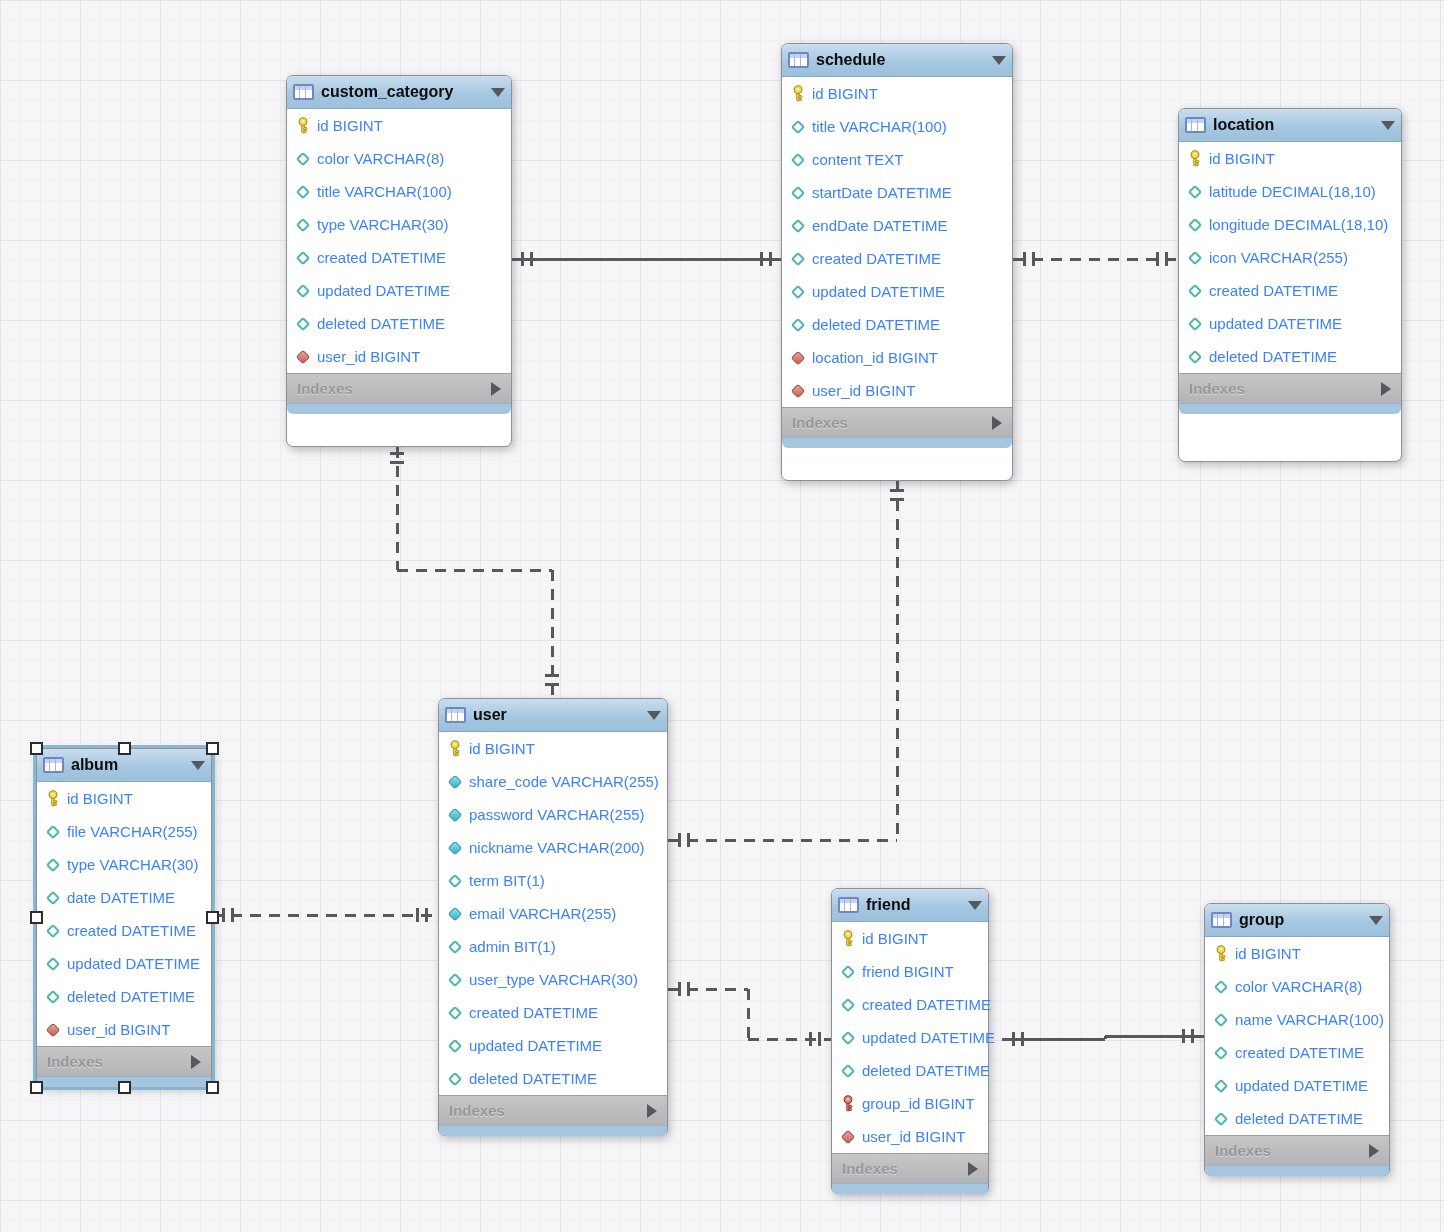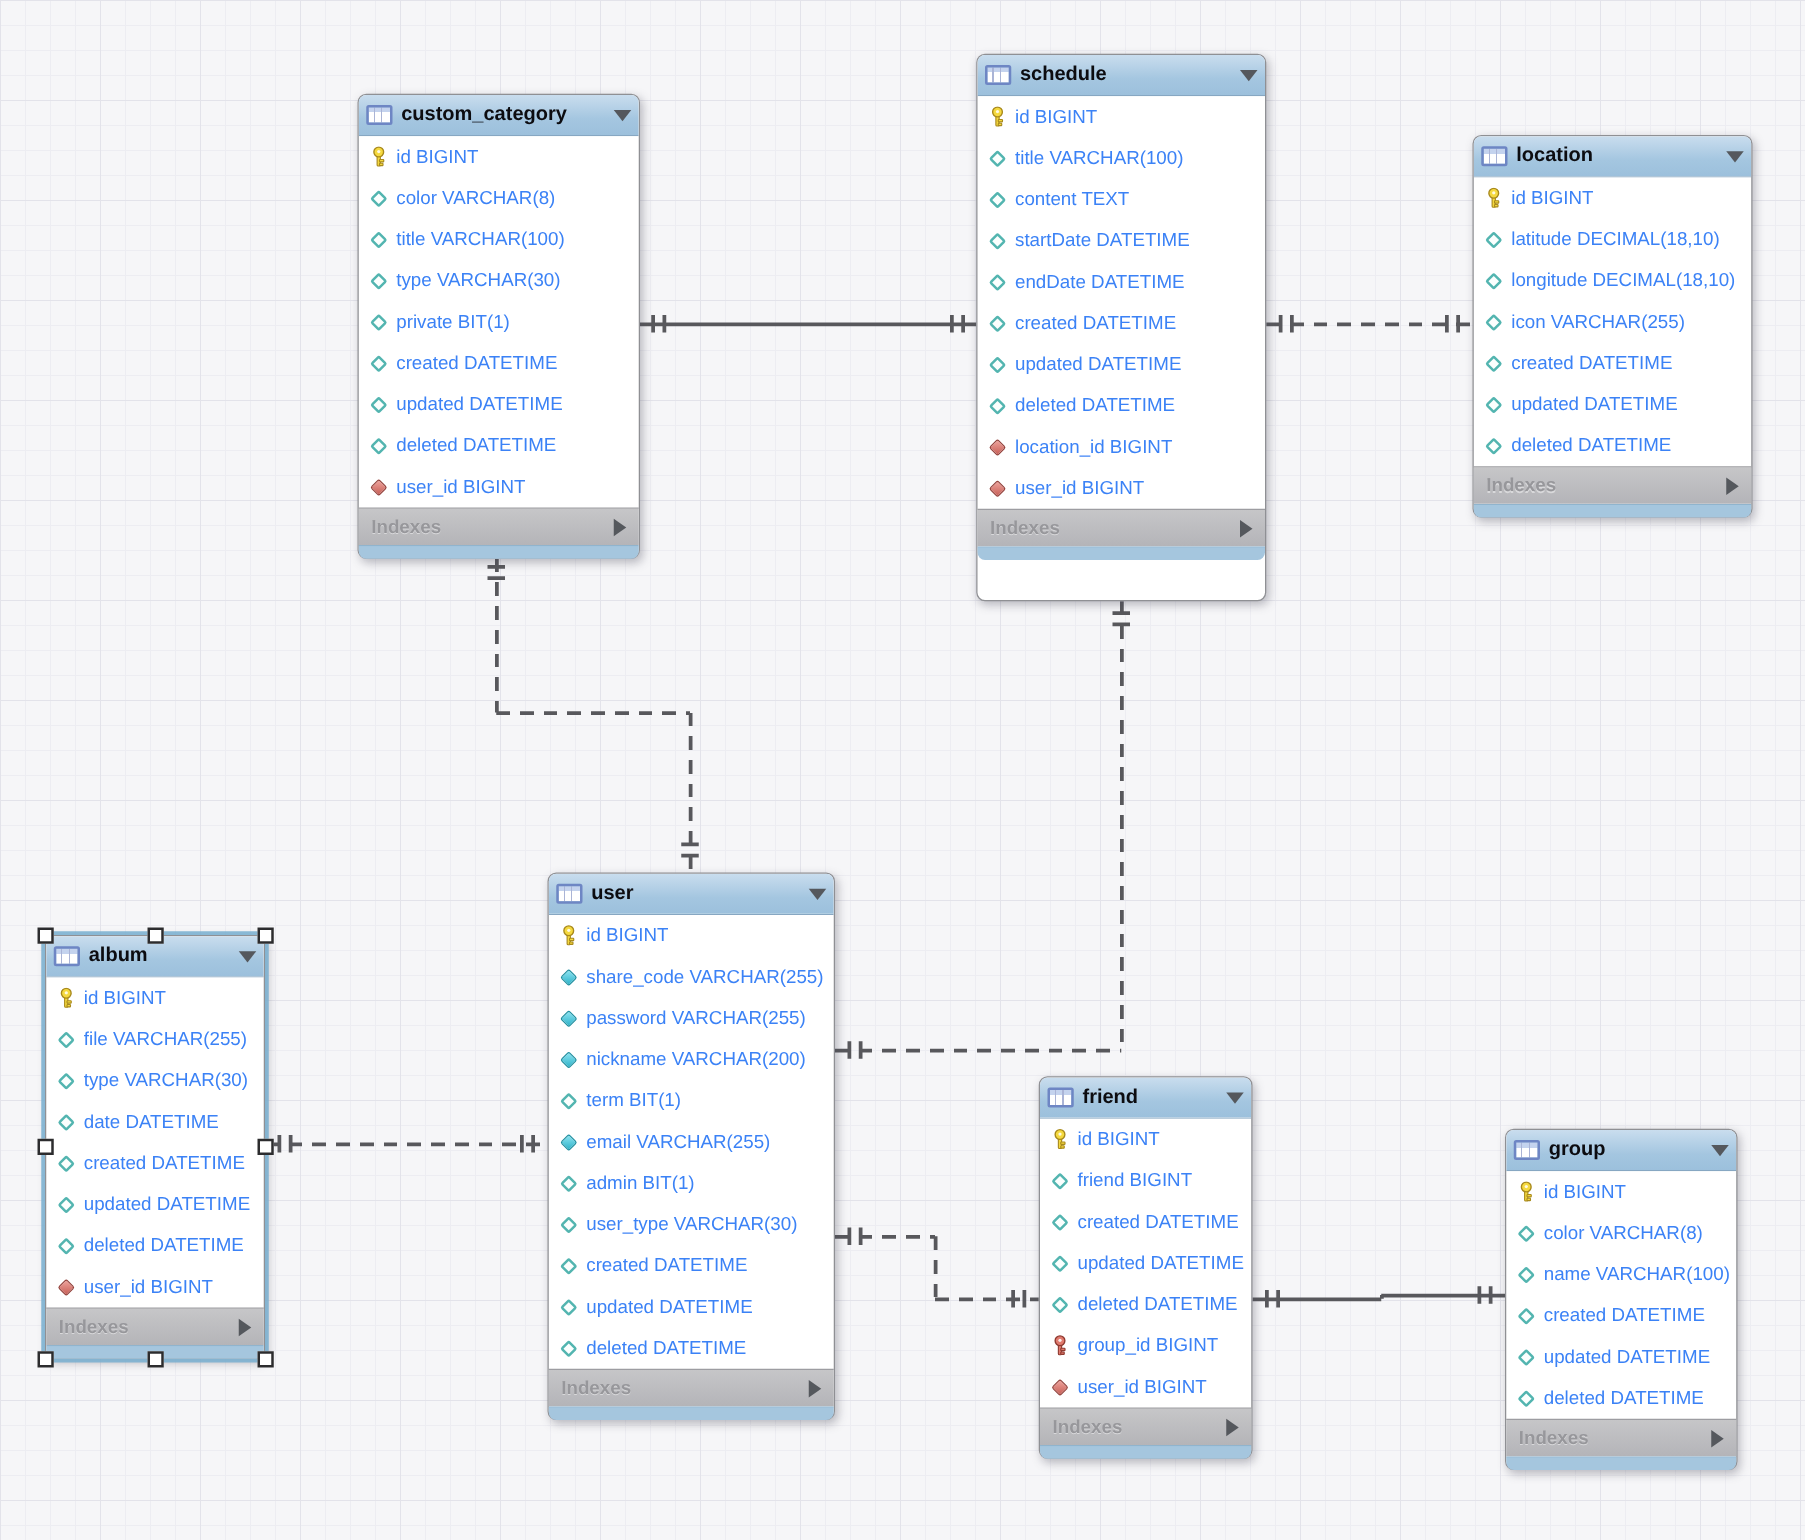--- a/index.html
+++ b/index.html
@@ -165,26 +165,20 @@
           <div class="field-row">
             <span class="icon-cell">
               <span class="diamond d-outline"></span>
             </span>
             <span>type VARCHAR(30)</span>
           </div>
           <div class="field-row">
             <span class="icon-cell">
               <span class="diamond d-outline"></span>
             </span>
-            <span>private BIT(1)</span>
-          </div>
-          <div class="field-row">
-            <span class="icon-cell">
-              <span class="diamond d-outline"></span>
-            </span>
             <span>created DATETIME</span>
           </div>
           <div class="field-row">
             <span class="icon-cell">
               <span class="diamond d-outline"></span>
             </span>
             <span>updated DATETIME</span>
           </div>
           <div class="field-row">
             <span class="icon-cell">
@@ -278,21 +272,21 @@
             </span>
             <span>user_id BIGINT</span>
           </div>
         </div>
         <div class="tbl-indexes">
           <span>Indexes</span>
           <span class="idx-caret"></span>
         </div>
         <div class="tbl-footer"></div>
       </div>
-      <div class="table" style="left: 1178px; top: 108px; width: 224px; height: 306px;">
+      <div class="table" style="left: 1178px; top: 108px; width: 224px; height: 354px;">
         <div class="tbl-header">
           <span class="table-icon"></span>
           <span>location</span>
           <span class="hdr-caret"></span>
         </div>
         <div class="tbl-fields">
           <div class="field-row">
             <span class="icon-cell">
               <svg width="12" height="17" viewBox="0 0 12 17">
                 <rect x="4.7" y="7.5" width="2.6" height="8.3" rx="0.8" fill="#f5d93f" stroke="#a8891c" stroke-width="0.9"></rect>
@@ -494,21 +488,21 @@
             </span>
             <span>deleted DATETIME</span>
           </div>
         </div>
         <div class="tbl-indexes">
           <span>Indexes</span>
           <span class="idx-caret"></span>
         </div>
         <div class="tbl-footer"></div>
       </div>
-      <div class="table" style="left: 831px; top: 861px; width: 171px; height: 306px;">
+      <div class="table" style="left: 831px; top: 888px; width: 158px; height: 306px;">
         <div class="tbl-header">
           <span class="table-icon"></span>
           <span>friend</span>
           <span class="hdr-caret"></span>
         </div>
         <div class="tbl-fields">
           <div class="field-row">
             <span class="icon-cell">
               <svg width="12" height="17" viewBox="0 0 12 17">
                 <rect x="4.7" y="7.5" width="2.6" height="8.3" rx="0.8" fill="#f5d93f" stroke="#a8891c" stroke-width="0.9"></rect>

